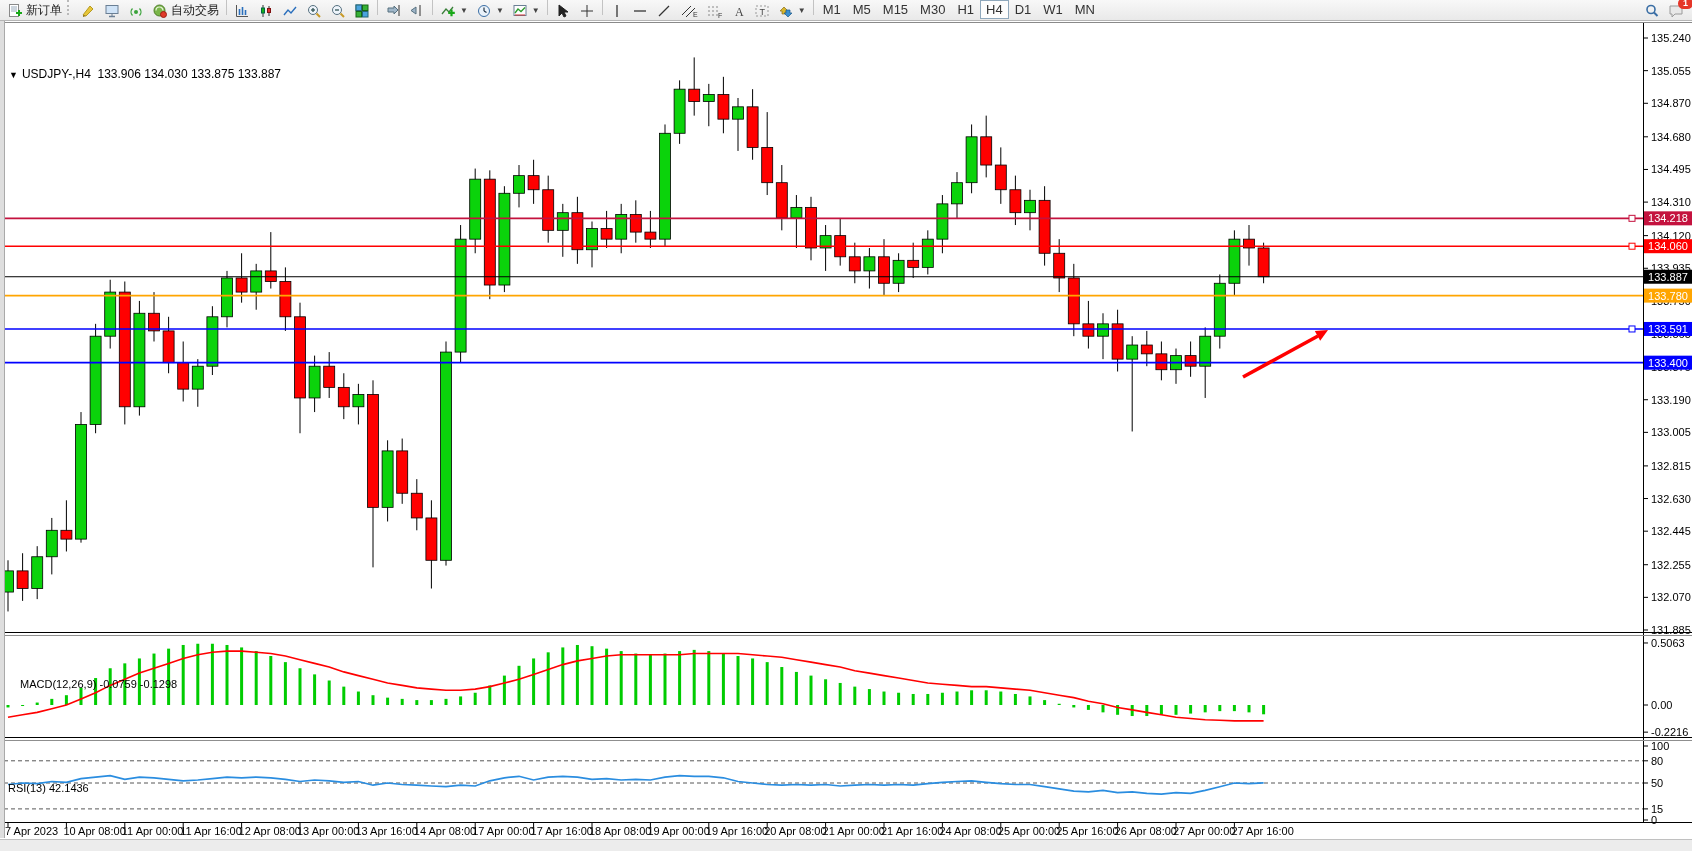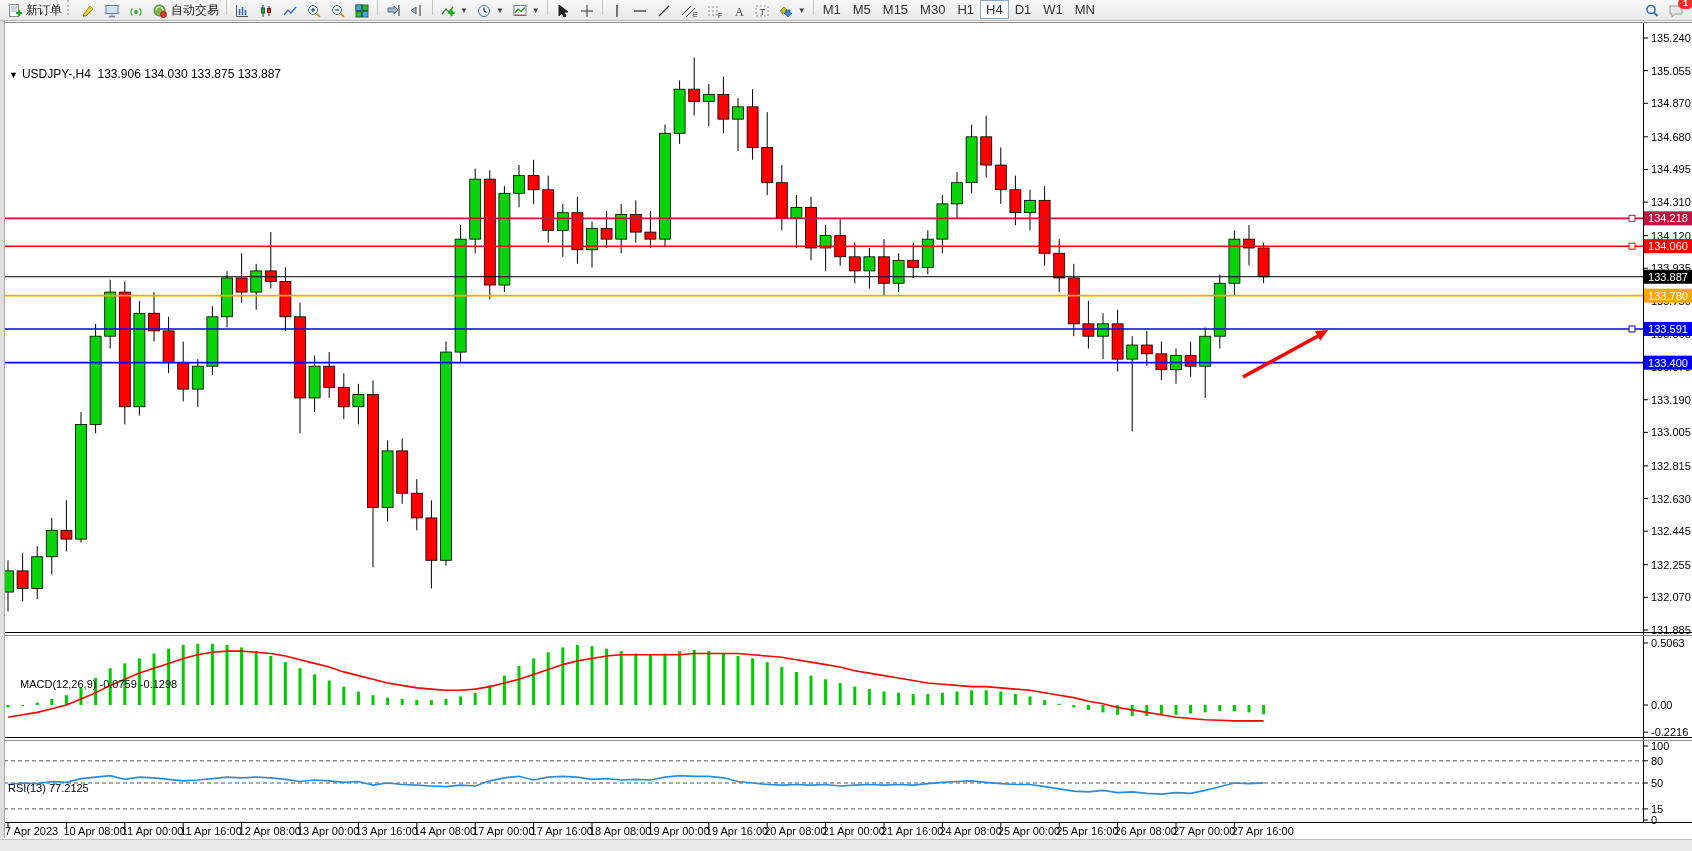--- a/index.html
+++ b/index.html
@@ -663,15 +663,15 @@
 </div>
 
 <div class="left-edge"></div>
 <div class="overlay" style="left:9px;top:27px;">
   <span class="tri">▼</span><span>USDJPY-,H4</span>&nbsp;&nbsp;<span>133.906 134.030 133.875 133.887</span>
 </div>
 <div class="overlay ind-label" style="left:8px;top:638px;padding-left:12px;">
   <span>MACD(12,26,9)</span>&nbsp;<span>-0.0759 -0.1298</span>
 </div>
 <div class="overlay ind-label" style="left:8px;top:742px;">
-  <span>RSI(13)</span>&nbsp;<span>77.2125</span>
+  <span>RSI(13)</span>&nbsp;<span>42.1436</span>
 </div>
 <div class="statusbar"></div>
 
 </body></html>

